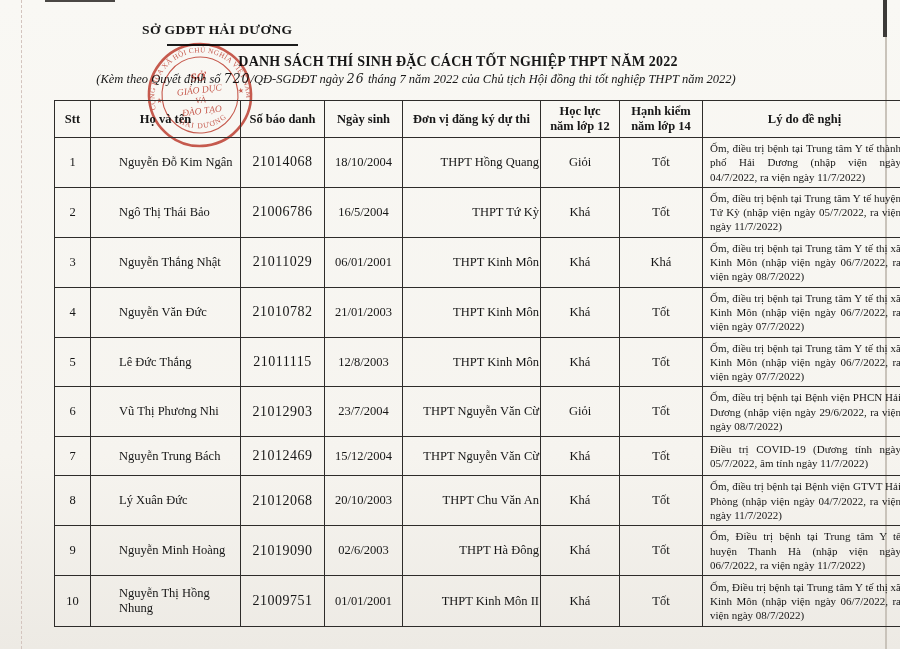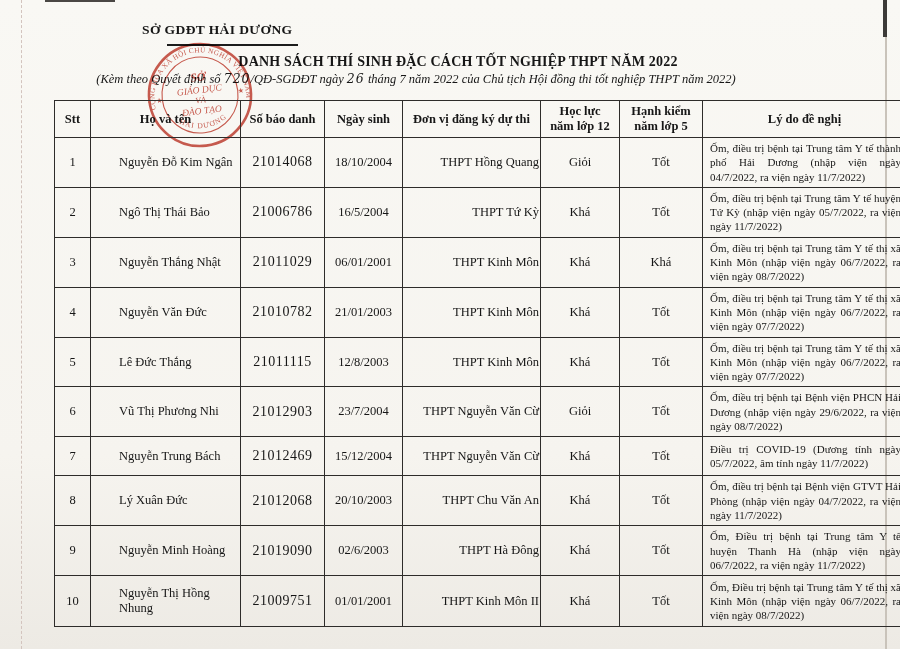--- a/index.html
+++ b/index.html
@@ -118,21 +118,21 @@
   <thead>
     <tr>
       <th>Stt</th>
       <th>Họ và tên</th>
       <th>Số báo danh</th>
       <th>Ngày sinh</th>
       <th>Đơn vị đăng ký dự thi</th>
       <th>Học lực
 năm lớp 12</th>
       <th>Hạnh kiểm
-năm lớp 5</th>
+năm lớp 14</th>
       <th>Lý do đề nghị</th>
     </tr>
   </thead>
   <tbody>
   <tr>
     <td class="c-stt">1</td>
     <td class="c-name">Nguyễn Đỗ Kim Ngân</td>
     <td class="c-sbd">21014068</td>
     <td class="c-dob">18/10/2004</td>
     <td class="c-unit">THPT Hồng Quang</td>

